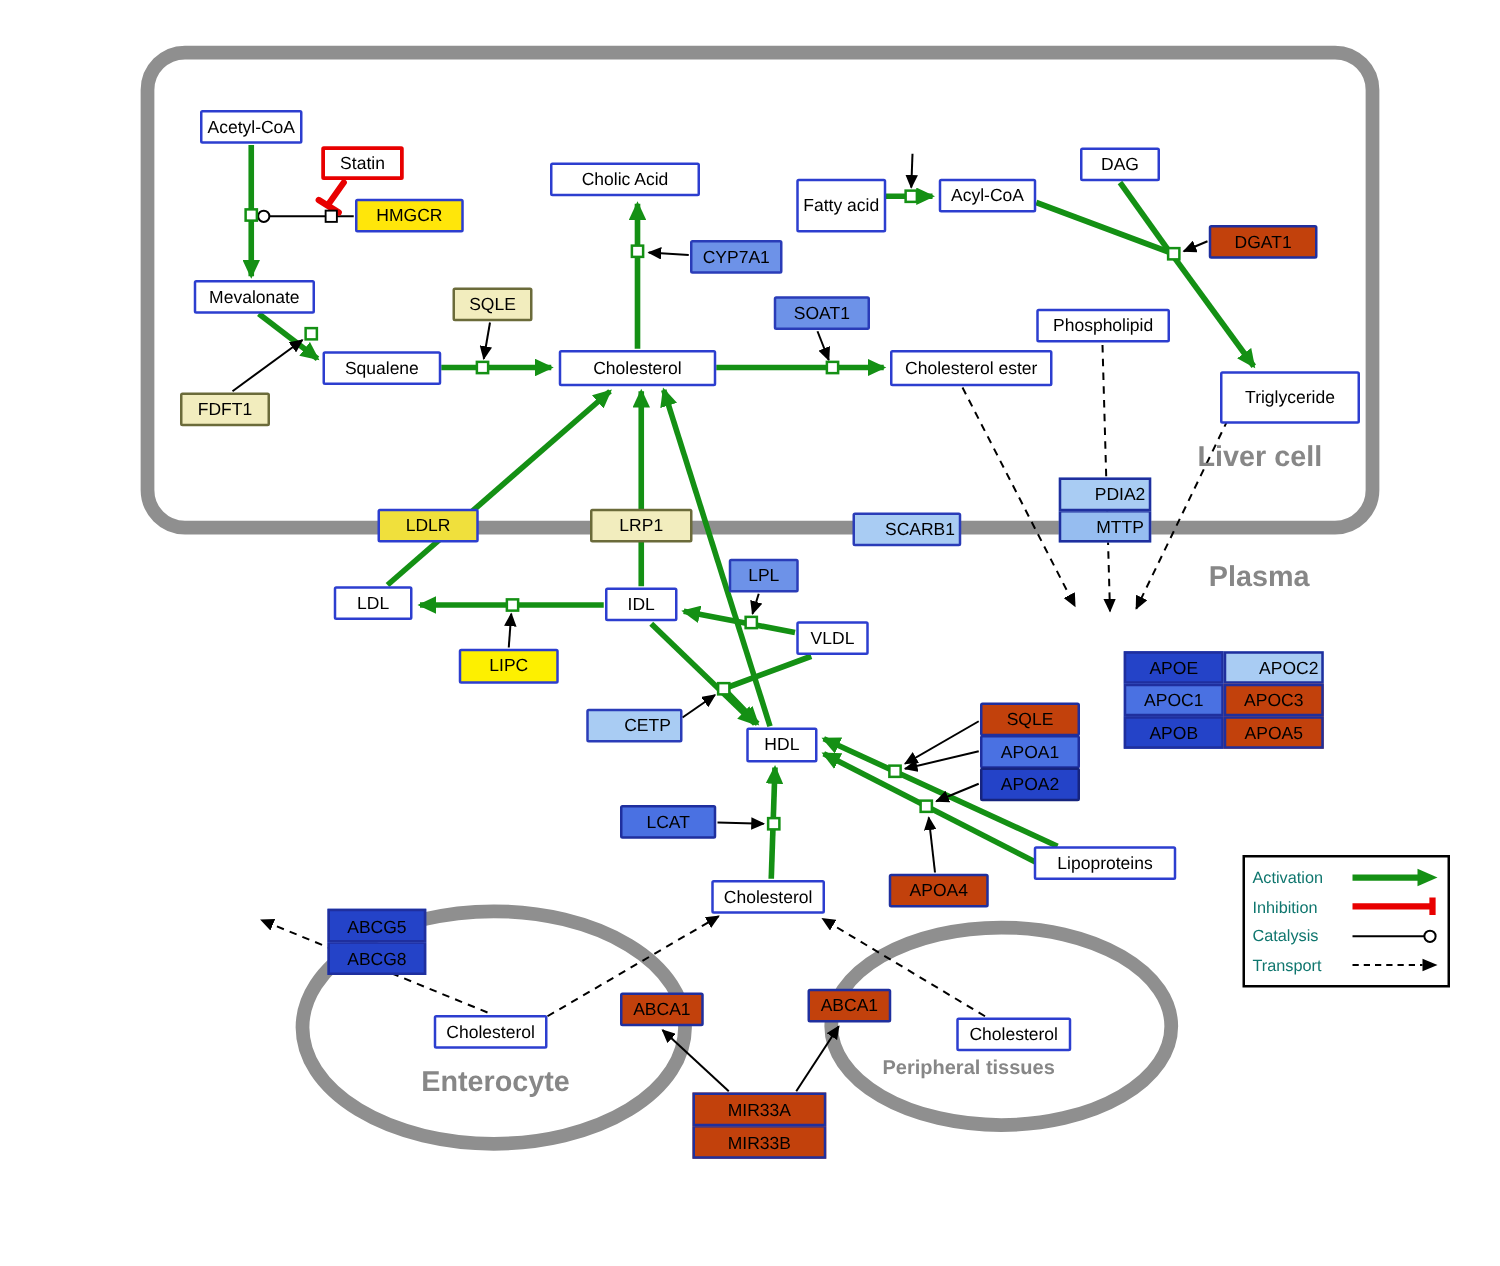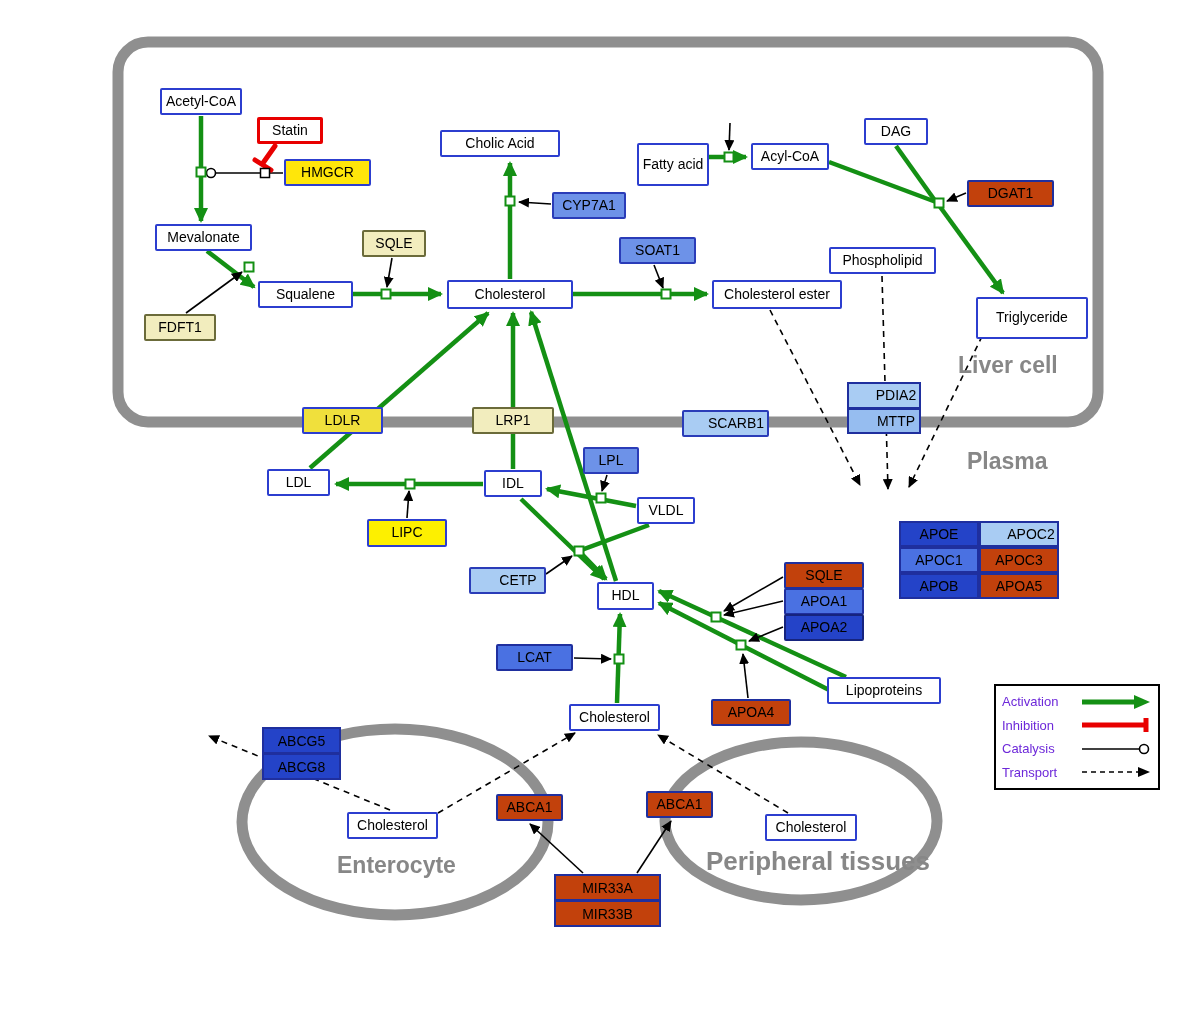--- a/index.html
+++ b/index.html
@@ -27,21 +27,21 @@
   .stack .row + .row{border-top-width:1px;}
   .grid2{position:absolute;display:grid;grid-template-columns:80px 80px;z-index:2;}
   .grid2 .cell{box-sizing:border-box;height:26px;display:flex;align-items:center;justify-content:center;
          font-size:14px;color:#000;border:2px solid #1f2f9e;}
   .region-label{position:absolute;z-index:3;font-size:23px;font-weight:bold;color:#878787;}
   .small-font{font-size:13px;}
   .legend{position:absolute;left:994px;top:684px;width:166px;height:106px;background:#fff;
           border:2px solid #000;z-index:3;box-sizing:border-box;display:flex;flex-direction:column;
           justify-content:space-around;padding:4px 6px;}
   .legend .lrow{display:flex;align-items:center;justify-content:space-between;}
-  .legend .lrow span{font-size:13px;color:#6d28d9;}
+  .legend .lrow span{font-size:13px;color:#0f766e;}
 </style>
 </head>
 <body>
 
 <div class="canvas">
 
   <svg class="edges" width="1200" height="1013">
     <defs>
       <marker id="ag" markerUnits="userSpaceOnUse" markerWidth="16" markerHeight="14" refX="13" refY="7" orient="auto">
         <path d="M0,0 L15,7 L0,14 z" fill="#149014"></path>
@@ -200,21 +200,21 @@
     <div class="cell b1">APOC2</div>
     <div class="cell b3">APOC1</div>
     <div class="cell b4">APOC3</div>
     <div class="cell b5">APOB</div>
     <div class="cell b4">APOA5</div>
   </div>
 
   <div class="region-label" style="left:958px;top:352px">Liver cell</div>
   <div class="region-label" style="left:967px;top:448px">Plasma</div>
   <div class="region-label" style="left:337px;top:852px">Enterocyte</div>
-  <div class="region-label" style="left:706px;top:846px;font-size:26px">Peripheral tissues</div>
+  <div class="region-label" style="left:706px;top:846px;font-size:16px">Peripheral tissues</div>
 
   <div class="legend">
     <div class="lrow">
       <span>Activation</span>
       <svg width="72" height="16">
         <line x1="2" y1="8" x2="56" y2="8" stroke="#149014" stroke-width="5"></line>
         <path d="M54,1 L70,8 L54,15 z" fill="#149014"></path>
       </svg>
     </div>
     <div class="lrow">

